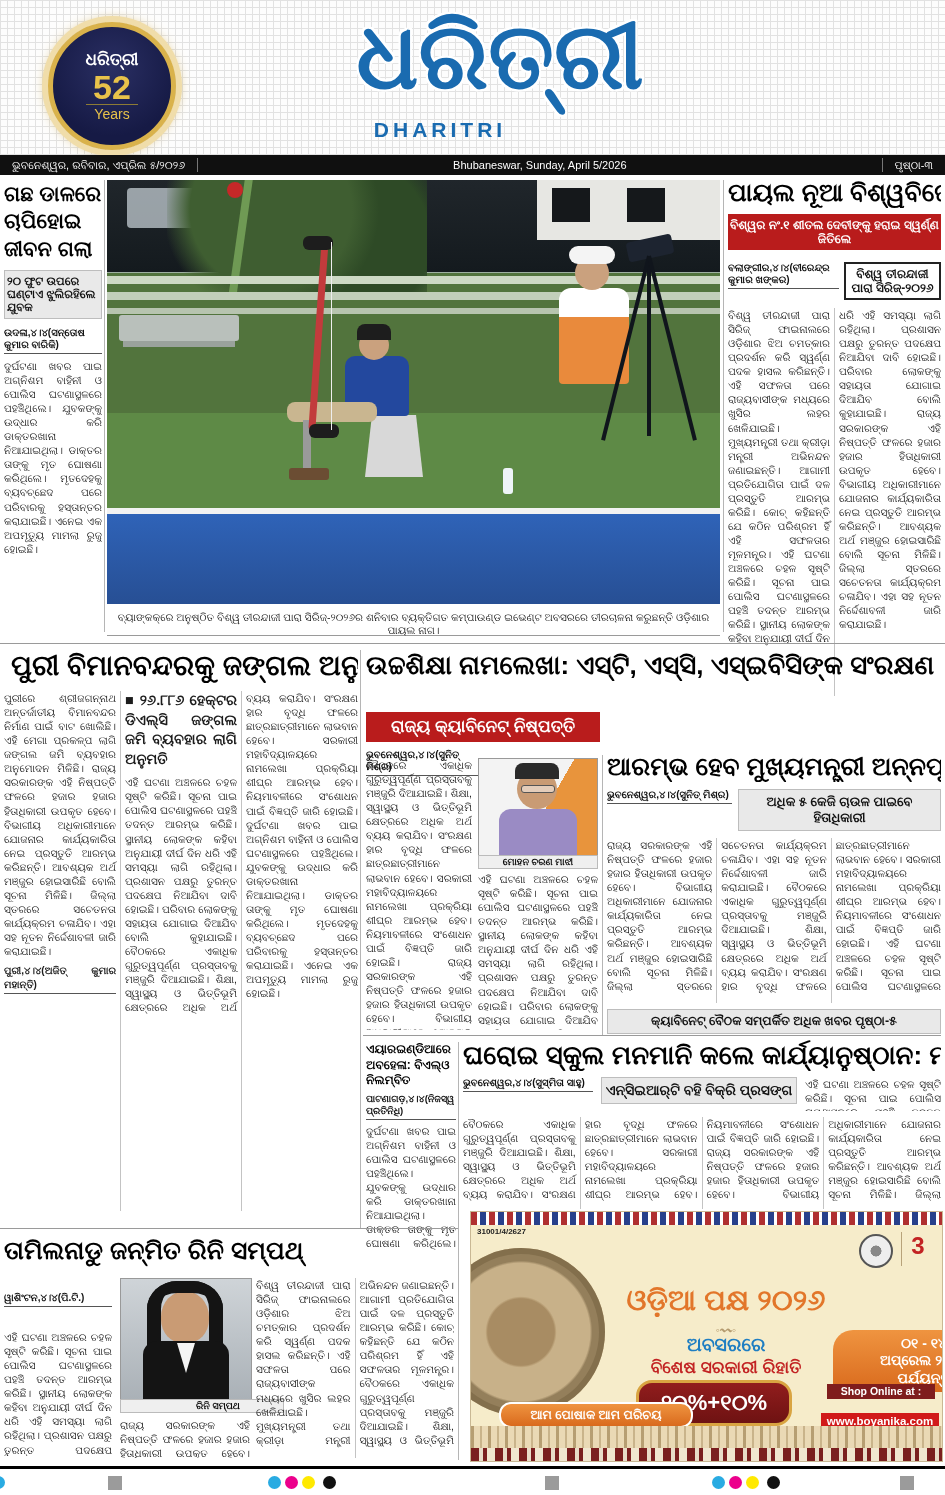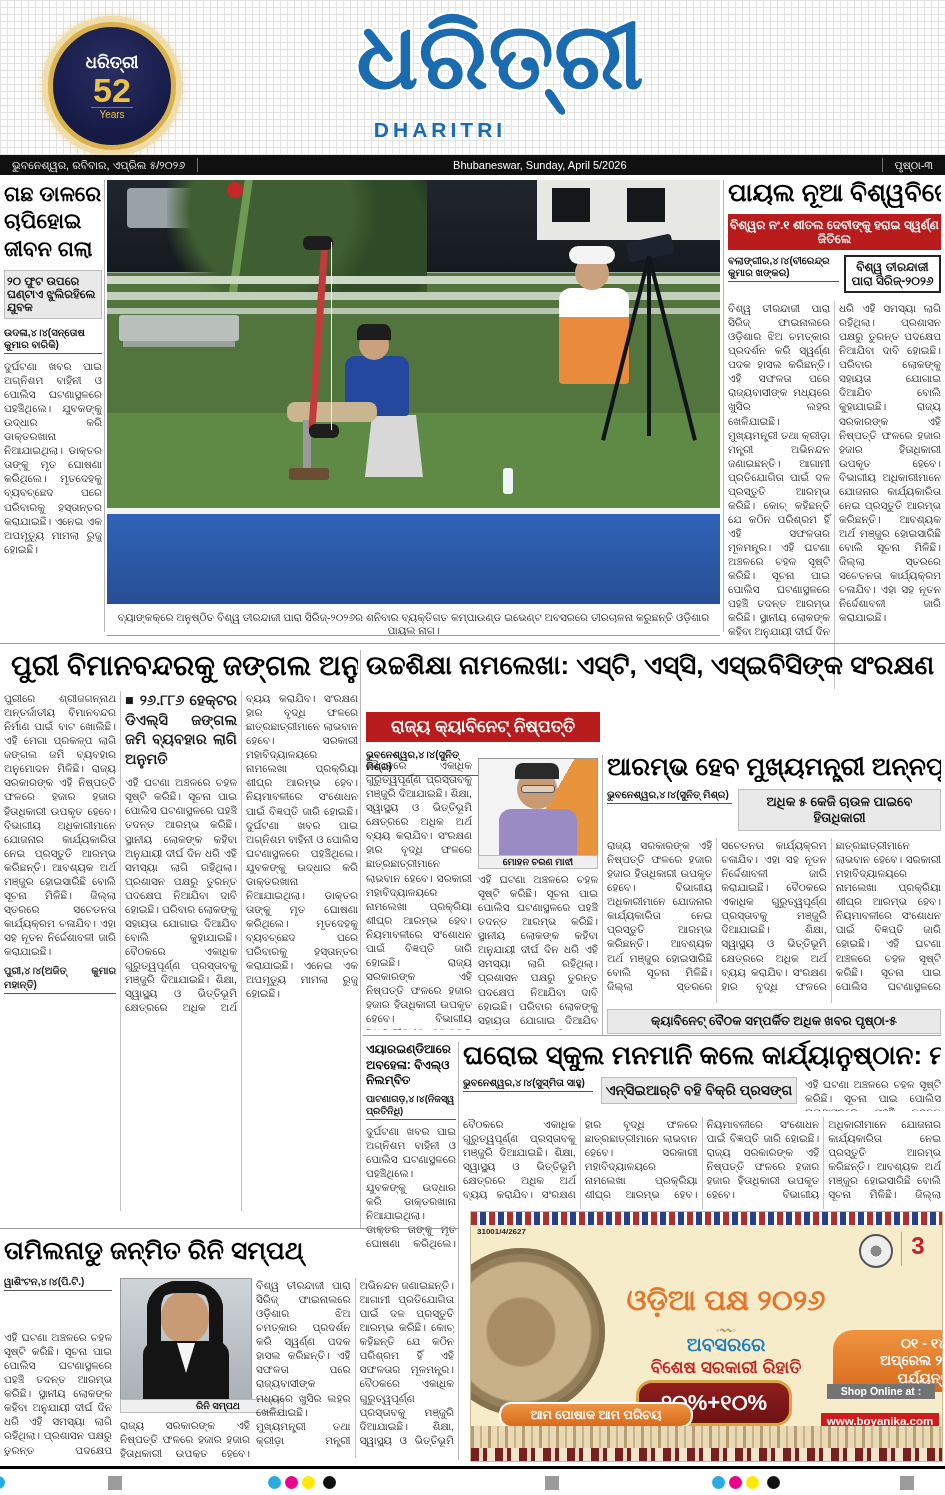--- a/index.html
+++ b/index.html
@@ -9,21 +9,21 @@
   
   .masthead{left:0;top:0;width:945px;height:155px;background-color:#fdfdfd;
     background-image:linear-gradient(#e2e2e2 1px,transparent 1px),linear-gradient(90deg,#e2e2e2 1px,transparent 1px);
     background-size:7px 7px;}
   .badge{left:48px;top:22px;width:118px;height:118px;border-radius:50%;
     background:radial-gradient(circle at 50% 35%,#2a2f63 0%,#161a45 70%);
     border:5px solid #d9b softening;border:5px solid #d9b24b;box-shadow:0 0 0 6px #f0ddaa,0 0 14px #c9a23f;
     display:flex;flex-direction:column;align-items:center;justify-content:center;text-align:center;}
   .badge .b-odia{color:#fff;font-size:17px;font-weight:bold;}
   .badge .b-52{color:#e8c24a;font-size:34px;font-weight:bold;line-height:1;}
-  .badge .b-years{color:#e8c24a;font-size:10px;border-top:1px solid #8d7b35;padding:1px 8px 0;}
+  .badge .b-years{color:#e8c24a;font-size:14px;border-top:1px solid #8d7b35;padding:1px 8px 0;}
   .logo-odia{left:270px;top:6px;width:460px;text-align:center;font-size:92px;line-height:1.1;
     font-weight:bold;color:#1a6bb0;text-shadow:2px 2px 0 #fff,-2px -2px 0 #fff,2px -2px 0 #fff,-2px 2px 0 #fff;}
   .logo-latin{left:330px;top:118px;width:220px;text-align:center;color:#1a6bb0;font-weight:bold;
     font-size:21px;letter-spacing:4px;}
   .datebar{left:0;top:155px;width:945px;height:20px;background:#101010;color:#fff;font-size:11px;
     display:flex;align-items:center;}
   .datebar span{padding:0 12px;}
   .datebar .sep{width:1px;height:14px;background:#777;padding:0;}
   .datebar .mid{flex:1;text-align:center;}
   
@@ -68,21 +68,21 @@
   .shield{position:absolute;left:165px;top:168px;width:150px;height:40px;border-radius:16px;
     background:linear-gradient(#911d1d,#6e1212);border:3px solid #d9a441;color:#fff;font-size:22px;font-weight:bold;
     display:flex;align-items:center;justify-content:center;}
   .ad-avail{position:absolute;left:140px;top:213px;width:200px;text-align:center;font-size:11.5px;font-weight:bold;color:#222;}
   .slogan{position:absolute;left:28px;top:190px;width:190px;height:22px;border-radius:12px;
     background:linear-gradient(#ef9440,#d96a1d);border:2px solid #fff;color:#fff;font-size:12.5px;font-weight:bold;
     display:flex;align-items:center;justify-content:center;}
   .ad-datebox{position:absolute;left:362px;top:118px;width:100px;height:62px;border-radius:20px 6px 20px 6px;
     background:linear-gradient(#ef9440,#d96a1d);color:#fff;text-align:center;font-weight:bold;font-size:14px;
     display:flex;flex-direction:column;justify-content:center;line-height:1.25;padding-left:41px;}
-  .shop1{position:absolute;left:356px;top:172px;width:108px;height:15px;background:#737373;color:#fff;
+  .shop1{position:absolute;left:356px;top:172px;width:108px;height:15px;background:#7f1d1d;color:#fff;
     font-size:10.5px;font-weight:bold;text-align:center;line-height:15px;}
   .shop2{position:absolute;left:350px;top:201px;width:118px;height:16px;background:#d11a1a;color:#fff;
     font-size:11.5px;font-weight:bold;text-align:center;line-height:16px;}
   .ad-dept{position:absolute;left:250px;top:221px;width:216px;text-align:right;font-size:8.5px;font-weight:bold;color:#6e2a12;}
   .ad-oipr{position:absolute;left:250px;top:231px;width:216px;text-align:right;font-size:7.5px;color:#333;font-weight:bold;}
   .ad-num{position:absolute;left:6px;top:15px;font-size:8px;font-weight:bold;color:#222;}
   .emblem{position:absolute;left:388px;top:22px;width:30px;height:30px;border-radius:50%;border:2px solid #555;
     background:radial-gradient(circle,#888 0 25%,#eee 27% 100%);}
   .logo3{position:absolute;left:430px;top:20px;width:32px;height:34px;color:#c22323;font-weight:bold;font-size:24px;text-align:center;
     border-left:1px solid #b8a37a;}
@@ -166,21 +166,21 @@
     <div class="ph" style="left:540px;top:76px;width:4px;height:190px;background:#10151c;transform:rotate(-14deg);transform-origin:top;"></div>
 
     <div class="ph" style="left:396px;top:288px;width:10px;height:26px;background:#eef4f8;border-radius:3px;"></div>
   </div>
   <div class="abs caption">ବ୍ୟାଙ୍କକ୍‌ରେ ଅନୁଷ୍ଠିତ ବିଶ୍ୱ ତୀରନ୍ଦାଜୀ ପାରା ସିରିଜ୍-୨୦୨୬ର ଶନିବାର ବ୍ୟକ୍ତିଗତ କମ୍ପାଉଣ୍ଡ ଇଭେଣ୍ଟ ଅବସରରେ ତୀରଚାଳନା କରୁଛନ୍ତି ଓଡ଼ିଶାର ପାୟଲ ନାଗ।</div>
   <div class="abs vline" style="left:723px;top:180px;height:452px;"></div>
 
   <div class="abs" style="left:728px;top:178px;width:213px;">
     <div class="hl" style="font-size:25px;white-space:nowrap;overflow:hidden;">ପାୟଲ ନୂଆ ବିଶ୍ୱବିଜେତା</div>
     <div class="blackbar" style="font-size:12px;padding:4px 2px;margin-top:6px;">ବିଶ୍ୱର ନଂ.୧ ଶୀତଲ ଦେବୀଙ୍କୁ ହରାଇ ସ୍ୱର୍ଣ୍ଣ ଜିତିଲେ</div>
-    <div style="display:flex;margin-top:5px;align-items:flex-start;">
+    <div style="display:flex;margin-top:12px;align-items:flex-start;">
       <div class="dateline" style="width:112px;font-size:10px;">ବଲାଙ୍ଗୀର,୪।୪(ବୀରେନ୍ଦ୍ର କୁମାର ଖଙ୍କର)</div>
       <div style="width:94px;border:2px solid #222;margin-left:5px;text-align:center;font-weight:bold;font-size:12px;padding:3px 0;">
         <div>ବିଶ୍ୱ ତୀରନ୍ଦାଜୀ</div>
         <div>ପାରା ସିରିଜ୍-୨୦୨୬</div>
       </div>
     </div>
     <div class="body-txt cols2" style="height:388px;margin-top:8px;">
       <span>ବିଶ୍ୱ ତୀରନ୍ଦାଜୀ ପାରା ସିରିଜ୍ ଫାଇନାଲରେ ଓଡ଼ିଶାର ଝିଅ ଚମତ୍କାର ପ୍ରଦର୍ଶନ କରି ସ୍ୱର୍ଣ୍ଣ ପଦକ ହାସଲ କରିଛନ୍ତି। ଏହି ସଫଳତା ପରେ ରାଜ୍ୟବାସୀଙ୍କ ମଧ୍ୟରେ ଖୁସିର ଲହର ଖେଳିଯାଇଛି। ମୁଖ୍ୟମନ୍ତ୍ରୀ ତଥା କ୍ରୀଡ଼ା ମନ୍ତ୍ରୀ ଅଭିନନ୍ଦନ ଜଣାଇଛନ୍ତି। ଆଗାମୀ ପ୍ରତିଯୋଗିତା ପାଇଁ ଦଳ ପ୍ରସ୍ତୁତି ଆରମ୍ଭ କରିଛି। କୋଚ୍ କହିଛନ୍ତି ଯେ କଠିନ ପରିଶ୍ରମ ହିଁ ଏହି ସଫଳତାର ମୂଳମନ୍ତ୍ର।</span>
       <span>ଏହି ଘଟଣା ଅଞ୍ଚଳରେ ଚହଳ ସୃଷ୍ଟି କରିଛି। ସୂଚନା ପାଇ ପୋଲିସ ଘଟଣାସ୍ଥଳରେ ପହଞ୍ଚି ତଦନ୍ତ ଆରମ୍ଭ କରିଛି। ସ୍ଥାନୀୟ ଲୋକଙ୍କ କହିବା ଅନୁଯାୟୀ ଦୀର୍ଘ ଦିନ ଧରି ଏହି ସମସ୍ୟା ଲାଗି ରହିଥିଲା। ପ୍ରଶାସନ ପକ୍ଷରୁ ତୁରନ୍ତ ପଦକ୍ଷେପ ନିଆଯିବା ଦାବି ହୋଇଛି। ପରିବାର ଲୋକଙ୍କୁ ସହାୟତା ଯୋଗାଇ ଦିଆଯିବ ବୋଲି କୁହାଯାଇଛି।</span>
       <span>ରାଜ୍ୟ ସରକାରଙ୍କ ଏହି ନିଷ୍ପତ୍ତି ଫଳରେ ହଜାର ହଜାର ହିତାଧିକାରୀ ଉପକୃତ ହେବେ। ବିଭାଗୀୟ ଅଧିକାରୀମାନେ ଯୋଜନାର କାର୍ଯ୍ୟକାରିତା ନେଇ ପ୍ରସ୍ତୁତି ଆରମ୍ଭ କରିଛନ୍ତି। ଆବଶ୍ୟକ ଅର୍ଥ ମଞ୍ଜୁର ହୋଇସାରିଛି ବୋଲି ସୂଚନା ମିଳିଛି। ଜିଲ୍ଲା ସ୍ତରରେ ସଚେତନତା କାର୍ଯ୍ୟକ୍ରମ ଚଳାଯିବ। ଏହା ସହ ନୂତନ ନିର୍ଦ୍ଦେଶାବଳୀ ଜାରି କରାଯାଇଛି।</span>
@@ -263,21 +263,21 @@
       <span>ରାଜ୍ୟ ସରକାରଙ୍କ ଏହି ନିଷ୍ପତ୍ତି ଫଳରେ ହଜାର ହଜାର ହିତାଧିକାରୀ ଉପକୃତ ହେବେ। ବିଭାଗୀୟ ଅଧିକାରୀମାନେ ଯୋଜନାର କାର୍ଯ୍ୟକାରିତା ନେଇ ପ୍ରସ୍ତୁତି ଆରମ୍ଭ କରିଛନ୍ତି। ଆବଶ୍ୟକ ଅର୍ଥ ମଞ୍ଜୁର ହୋଇସାରିଛି ବୋଲି ସୂଚନା ମିଳିଛି। ଜିଲ୍ଲା ସ୍ତରରେ ସଚେତନତା କାର୍ଯ୍ୟକ୍ରମ ଚଳାଯିବ। ଏହା ସହ ନୂତନ ନିର୍ଦ୍ଦେଶାବଳୀ ଜାରି କରାଯାଇଛି।</span>
     </div>
   </div>
 
   <div class="abs hline" style="left:0;top:1228px;width:458px;"></div>
 
   <div class="abs" style="left:4px;top:1234px;width:450px;">
     <div class="hl" style="font-size:25px;line-height:1.35;">
       <div>ତାମିଲନାଡୁ ଜନ୍ମିତ ରିନି ସମ୍ପଥ୍</div>
     </div>
-    <div class="dateline" style="width:108px;margin-top:8px;font-size:10px;">ୱାଶିଂଟନ,୪।୪(ପି.ଟି.)</div>
+    <div class="dateline" style="width:108px;margin-top:24px;font-size:10px;">ୱାଶିଂଟନ,୪।୪(ପି.ଟି.)</div>
     <div class="body-txt" style="position:absolute;left:0;top:96px;width:108px;height:126px;">ଏହି ଘଟଣା ଅଞ୍ଚଳରେ ଚହଳ ସୃଷ୍ଟି କରିଛି। ସୂଚନା ପାଇ ପୋଲିସ ଘଟଣାସ୍ଥଳରେ ପହଞ୍ଚି ତଦନ୍ତ ଆରମ୍ଭ କରିଛି। ସ୍ଥାନୀୟ ଲୋକଙ୍କ କହିବା ଅନୁଯାୟୀ ଦୀର୍ଘ ଦିନ ଧରି ଏହି ସମସ୍ୟା ଲାଗି ରହିଥିଲା। ପ୍ରଶାସନ ପକ୍ଷରୁ ତୁରନ୍ତ ପଦକ୍ଷେପ ନିଆଯିବା ଦାବି ହୋଇଛି। ପରିବାର ଲୋକଙ୍କୁ ସହାୟତା ଯୋଗାଇ ଦିଆଯିବ ବୋଲି କୁହାଯାଇଛି।</div>
 
     <div class="portrait" style="position:absolute;left:116px;top:44px;width:130px;height:120px;background:linear-gradient(#cfd4d8,#aab1b7);">
       <div style="position:absolute;left:40px;top:12px;width:48px;height:52px;border-radius:50% 50% 45% 45%;background:#c99b74;"></div>
       <div style="position:absolute;left:26px;top:2px;width:76px;height:70px;border-radius:40% 40% 0 0;background:transparent;box-shadow:inset 14px 0 0 #141414,inset -14px 0 0 #141414,inset 0 12px 0 #141414;"></div>
       <div style="position:absolute;left:22px;top:62px;width:86px;height:58px;border-radius:14px 14px 0 0;background:#141414;"></div>
       <div style="position:absolute;left:56px;top:64px;width:18px;height:30px;background:#f4f4f4;clip-path:polygon(0 0,100% 0,50% 100%);"></div>
     </div>
     <div class="pcaption" style="position:absolute;left:116px;top:165px;width:130px;padding-left:32px;">ରିନି ସମ୍ପଥ</div>
     <div class="body-txt" style="position:absolute;left:116px;top:184px;width:130px;height:40px;">ରାଜ୍ୟ ସରକାରଙ୍କ ଏହି ନିଷ୍ପତ୍ତି ଫଳରେ ହଜାର ହଜାର ହିତାଧିକାରୀ ଉପକୃତ ହେବେ। ବିଭାଗୀୟ ଅଧିକାରୀମାନେ ଯୋଜନାର କାର୍ଯ୍ୟକାରିତା ନେଇ ପ୍ରସ୍ତୁତି ଆରମ୍ଭ କରିଛନ୍ତି। ଆବଶ୍ୟକ ଅର୍ଥ ମଞ୍ଜୁର ହୋଇସାରିଛି ବୋଲି ସୂଚନା ମିଳିଛି। ଜିଲ୍ଲା ସ୍ତରରେ ସଚେତନତା କାର୍ଯ୍ୟକ୍ରମ ଚଳାଯିବ। ଏହା ସହ ନୂତନ ନିର୍ଦ୍ଦେଶାବଳୀ ଜାରି କରାଯାଇଛି।</div>

